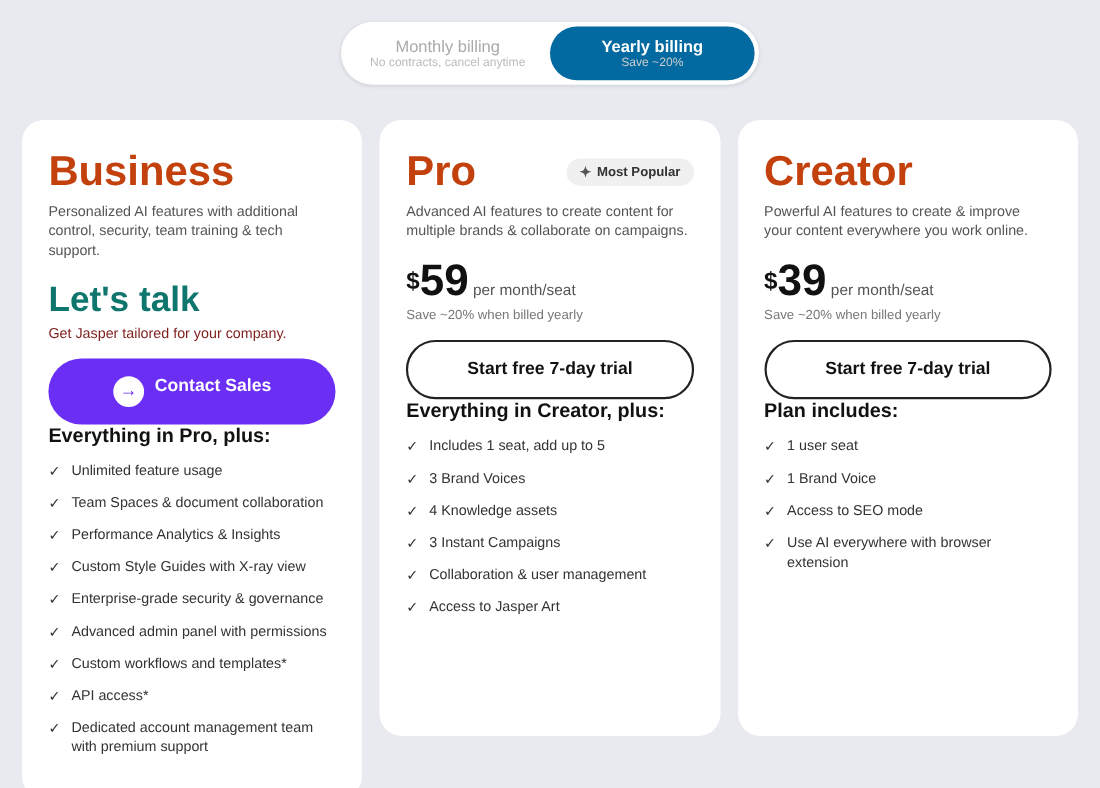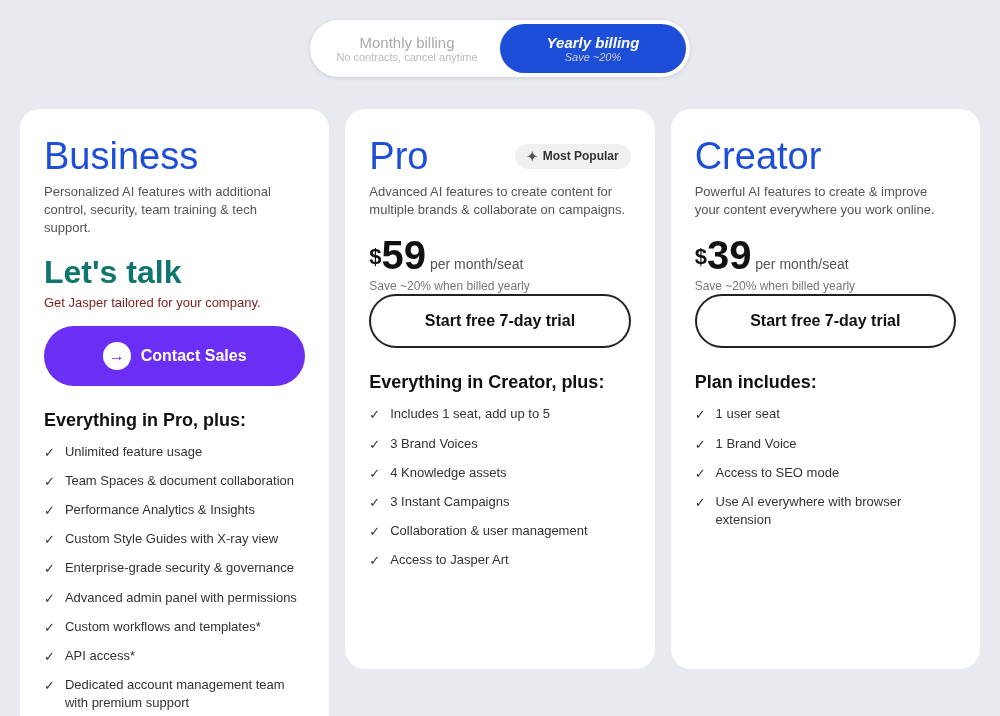--- a/index.html
+++ b/index.html
@@ -42,23 +42,22 @@
       font-weight: 500;
       color: #aaa;
     }
 
     .toggle-option.inactive .toggle-sub {
       font-size: 11px;
       color: #bbb;
     }
 
     .toggle-option.active {
-      background: #1d4ed8;
+      background: #0369a1;
       color: #fff;
-      font-style: italic;
     }
 
     .toggle-option.active .toggle-label {
       font-size: 15px;
       font-weight: 700;
       color: #fff;
     }
 
     .toggle-option.active .toggle-sub {
       font-size: 11px;
@@ -86,22 +85,22 @@
     
     .plan-name-row {
       display: flex;
       align-items: center;
       justify-content: space-between;
       margin-bottom: 8px;
     }
 
     .plan-name {
       font-size: 38px;
-      font-weight: 400;
-      color: #1d4ed8;
+      font-weight: 700;
+      color: #c2410c;
       line-height: 1;
     }
 
     .most-popular-badge {
       display: flex;
       align-items: center;
       gap: 5px;
       background: #f0f0f0;
       border-radius: 20px;
       padding: 5px 12px;
@@ -149,21 +148,21 @@
 
     .price-amount .period {
       font-size: 14px;
       font-weight: 400;
       color: #555;
     }
 
     .price-save {
       font-size: 12px;
       color: #777;
-      margin-bottom: 1px;
+      margin-bottom: 16px;
     }
 
     
     .lets-talk {
       font-size: 32px;
       font-weight: 800;
       color: #0f766e;
       margin-bottom: 4px;
     }
 
@@ -175,23 +174,22 @@
 
     
     .cta-button {
       width: 100%;
       padding: 16px;
       border-radius: 50px;
       font-size: 16px;
       font-weight: 600;
       cursor: pointer;
       border: 2px solid #111;
-      margin-bottom: 24px;
-      display: flex;
-      align-items: center;
+      display: flex;
+      align-items: flex-start;
       justify-content: center;
       gap: 10px;
     }
 
     .cta-button.outline {
       background: #fff;
       color: #111;
       border: 2px solid #222;
     }
 

